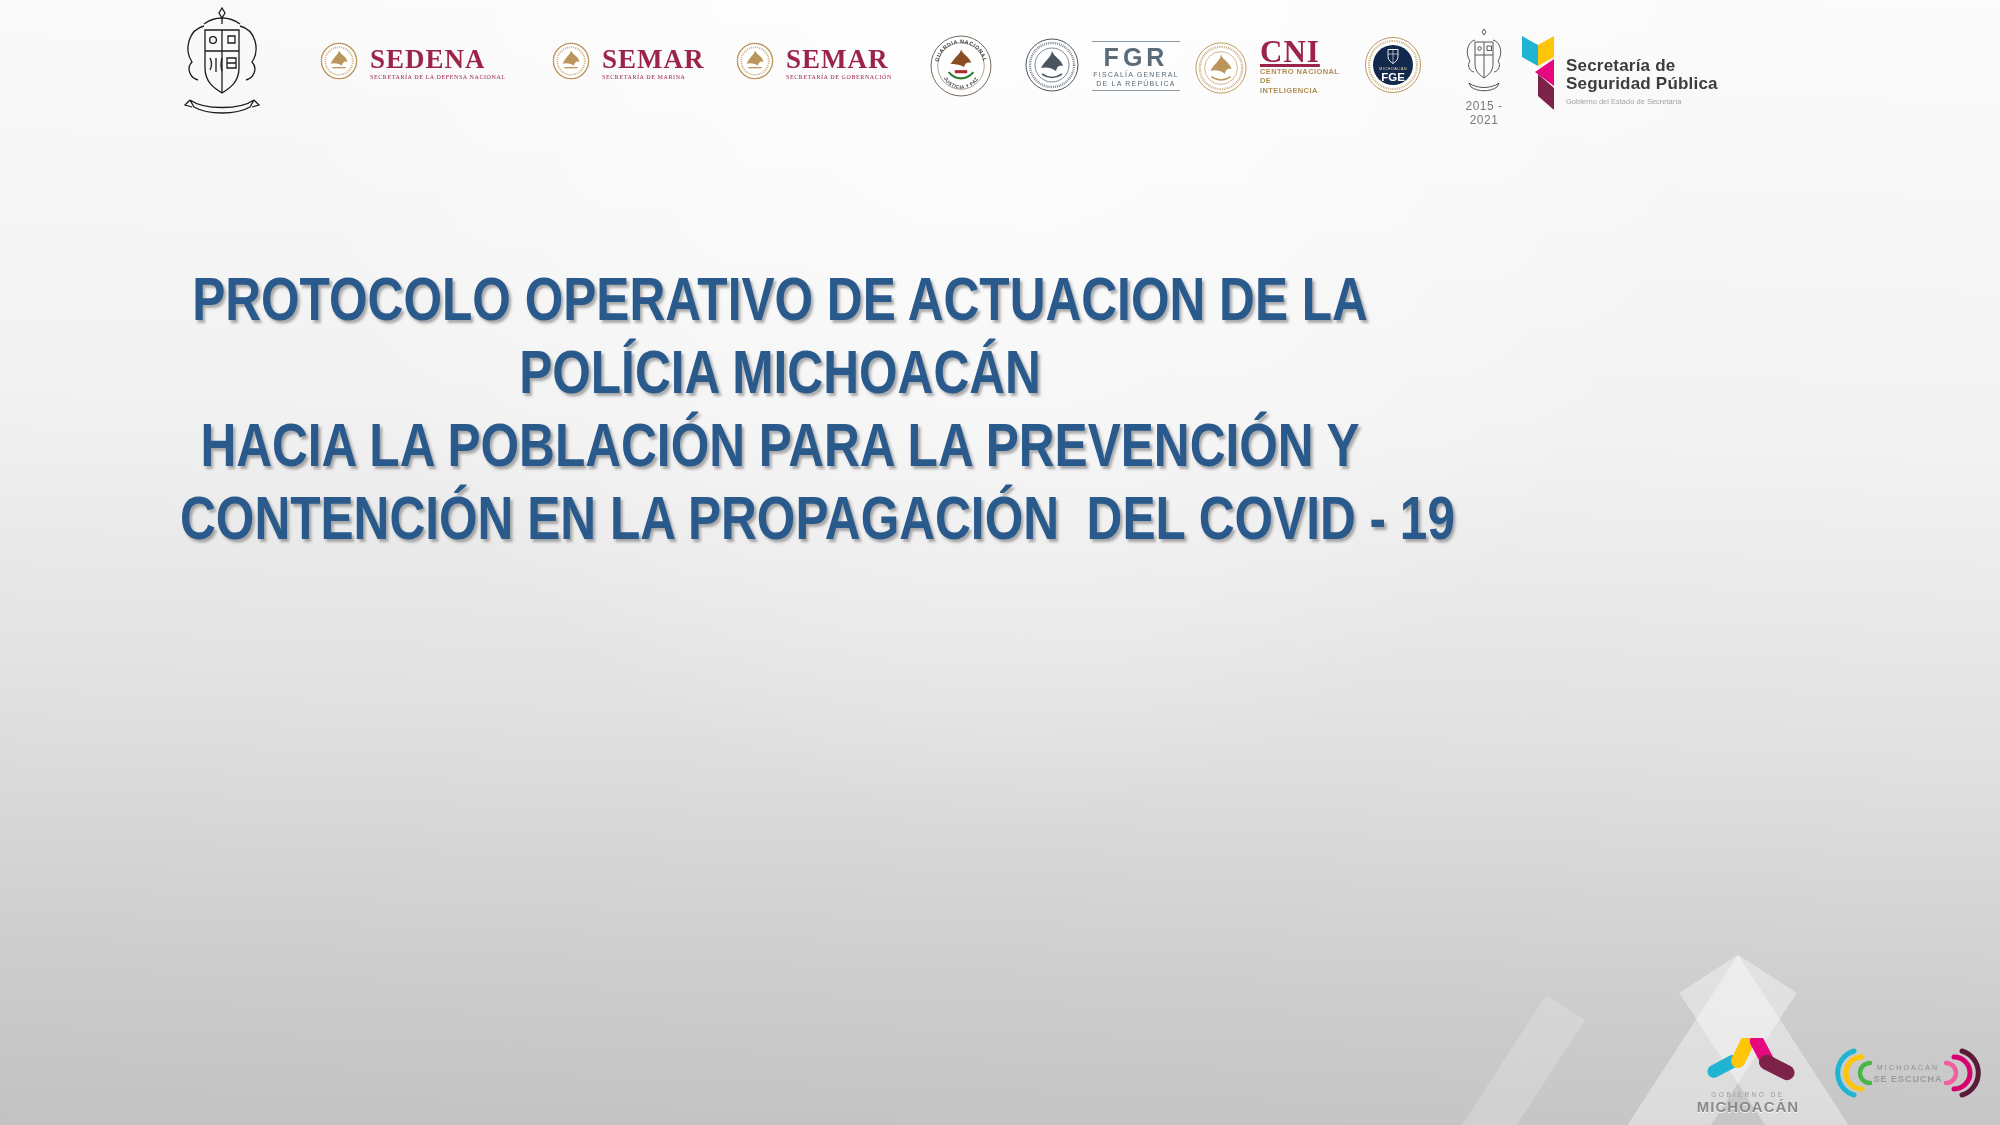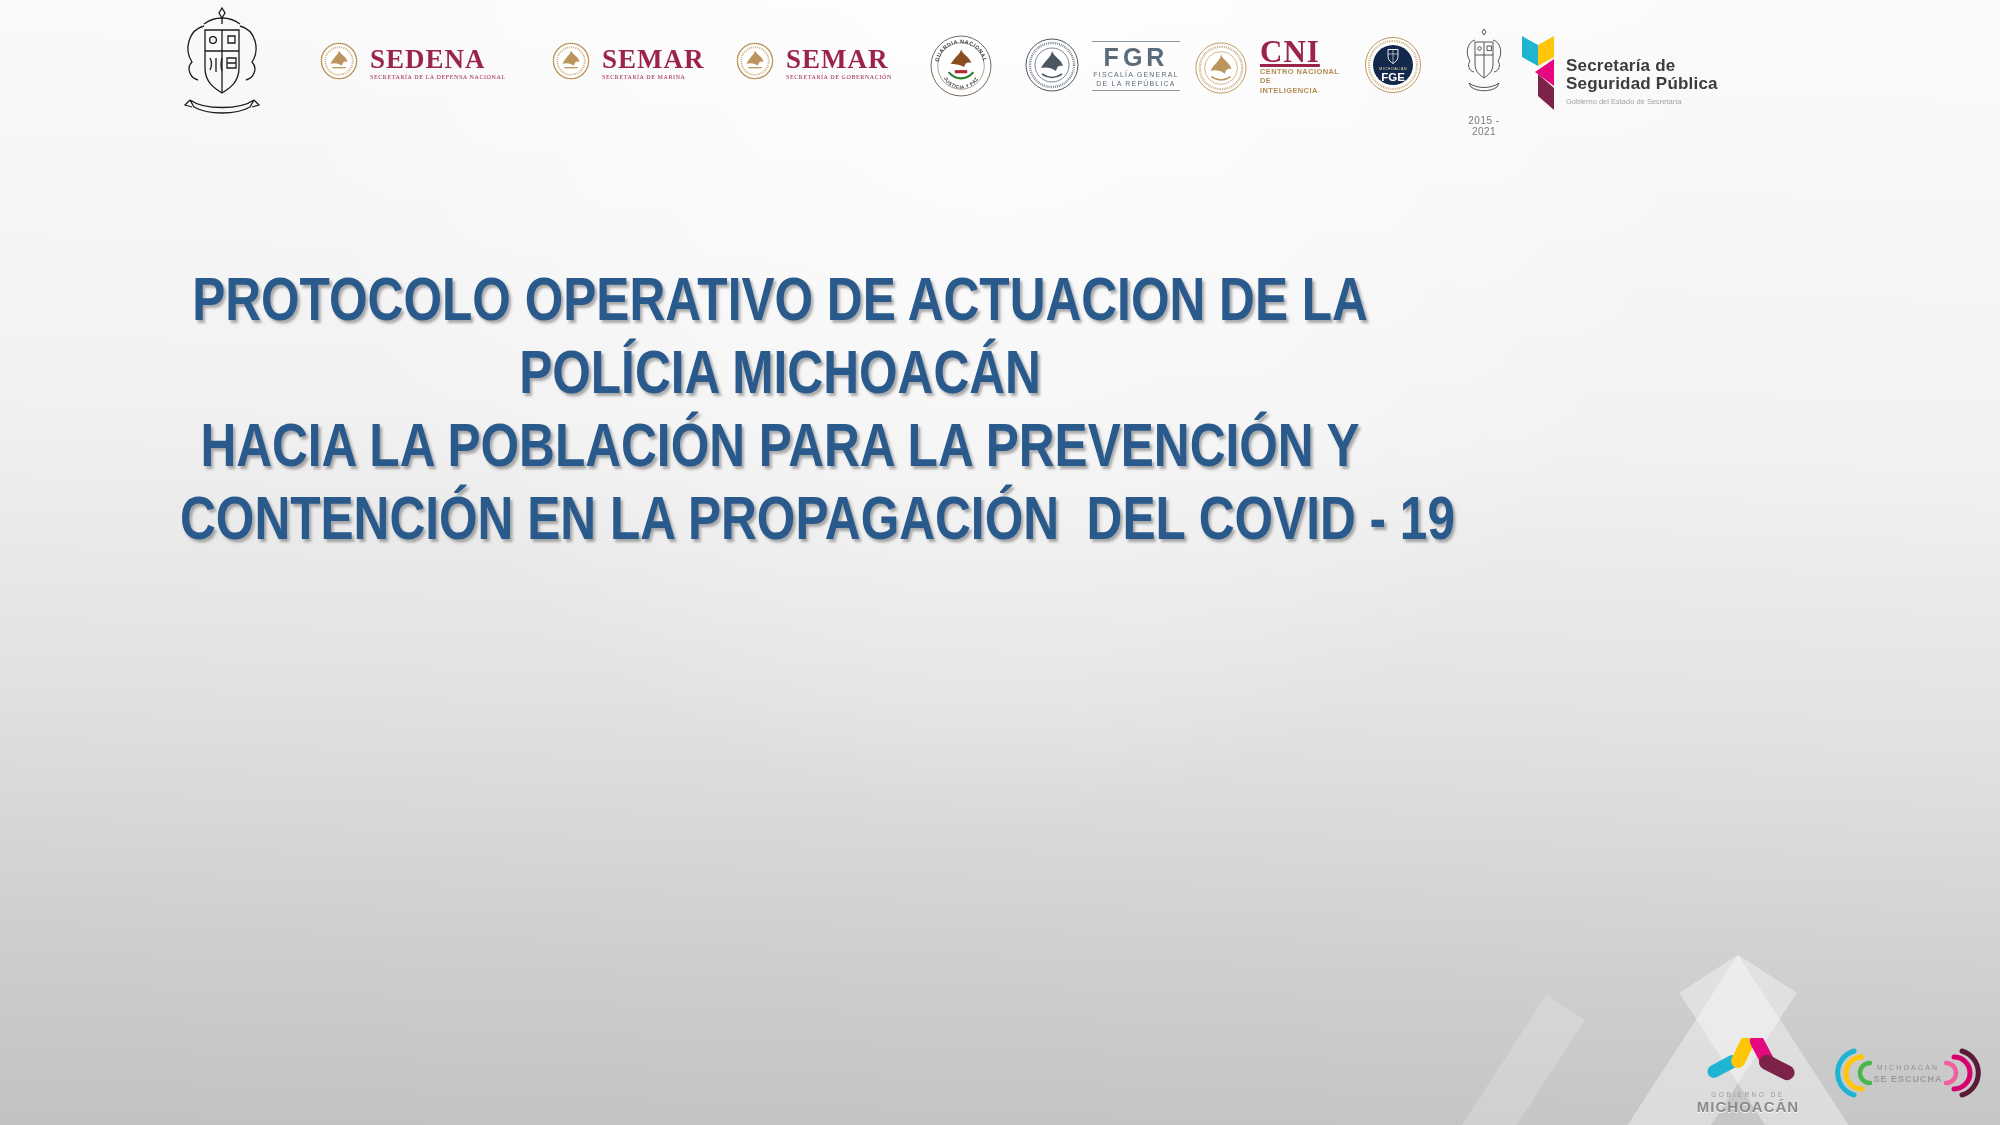--- a/index.html
+++ b/index.html
@@ -39,21 +39,21 @@
   .fgr-block .fgr-sub { font-size:7px; letter-spacing:1.2px; text-align:center; line-height:9px; }
 
   .cni-block { width:92px; }
   .cni-block .cni-name { font-family:"Liberation Serif", serif; font-weight:bold; color:#9d2449; font-size:31px; line-height:28px; letter-spacing:1px;text-decoration:underline; }
   .cni-block .cni-sub { color:#b08e55; font-weight:bold; font-size:7.5px; letter-spacing:.4px; line-height:9px; margin-top:1px; }
 
   .ssp-block { position:absolute; left:1566px; top:47px;margin-top:10px; }
   .ssp-block .ssp-line { font-size:17px; font-weight:bold; color:#3c3c3c; line-height:18px; letter-spacing:.2px; }
   .ssp-block .ssp-sub { font-size:7.5px; color:#a3a3a3; margin-top:4px; }
 
-  .years { position:absolute; left:1456px; top:99px; width:56px; text-align:center; font-size:10px; color:#7a7a7a; letter-spacing:.5px;margin-top:16px; }
+  .years { position:absolute; left:1456px; top:99px; width:56px; text-align:center; font-size:12px; color:#7a7a7a; letter-spacing:.5px; }
 
   
   .title-block {
     position:absolute; top:262px; left:30px; width:1500px; text-align:center;
     transform:scaleX(.8); transform-origin:50% 50%;
     color:#2a5a8c; font-weight:bold; font-size:62px; line-height:73px;
     text-shadow:3px 3px 3px rgba(95,95,95,.5);
   }
   .title-line { white-space:pre; }
 

